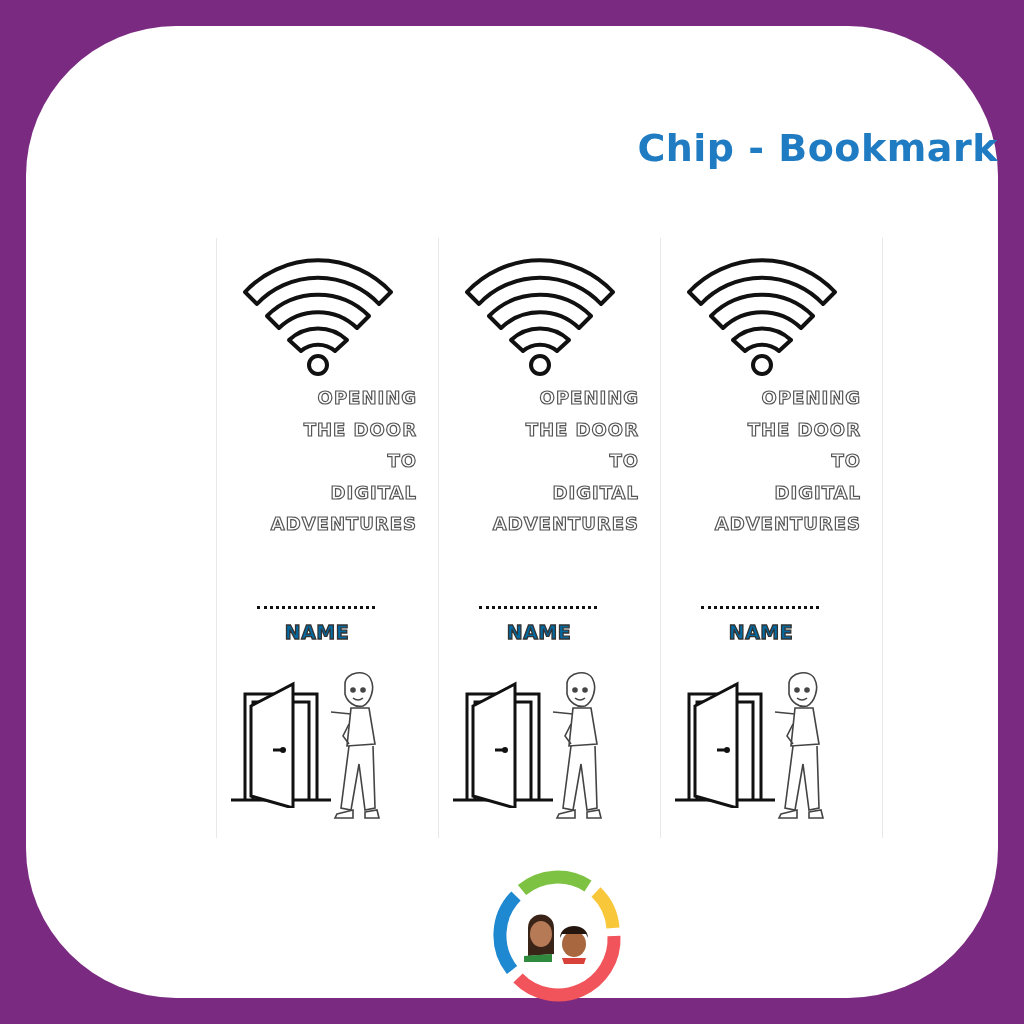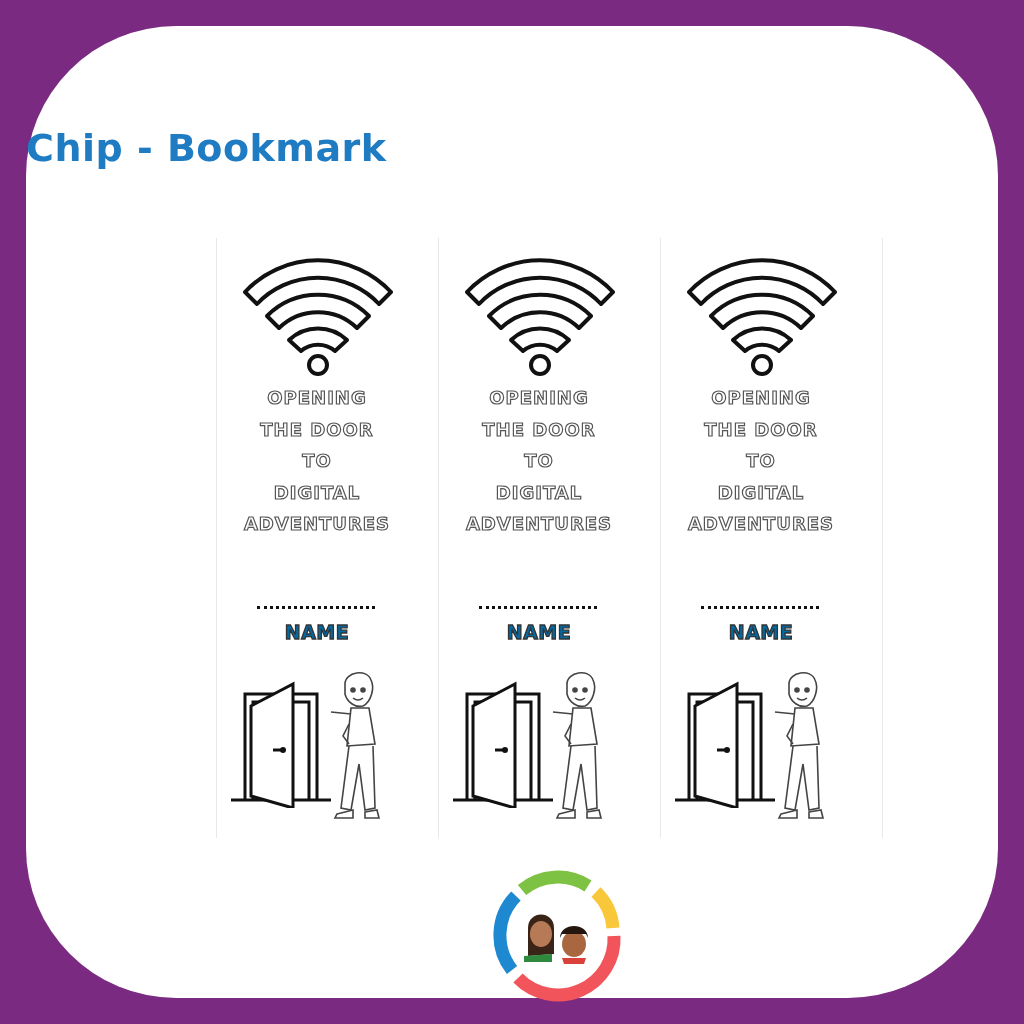--- a/index.html
+++ b/index.html
@@ -1,23 +1,23 @@
 <!DOCTYPE html>
 <html><head>
 <meta charset="utf-8">
 <style>
   html,body{margin:0;padding:0;}
   body{width:1024px;height:1024px;background:#7B2A82;position:relative;overflow:hidden;font-family:"DejaVu Sans",sans-serif;}
   .card{position:absolute;left:26px;top:26px;width:972px;height:972px;background:#fff;border-radius:150px;}
-  .title{position:absolute;left:0;right:0;top:100px;text-align:left;color:#1F7BC2;font-family:"DejaVu Sans",sans-serif;font-weight:bold;font-size:38px;letter-spacing:0.5px;}
+  .title{position:absolute;left:0;right:0;top:100px;text-align:right;color:#1F7BC2;font-family:"DejaVu Sans",sans-serif;font-weight:bold;font-size:38px;letter-spacing:0.5px;}
   .sheet{position:absolute;left:190px;top:212px;width:666px;height:600px;}
   .bm{position:absolute;top:0;width:221px;height:600px;border-left:1px solid #e8e8e8;}
   .bm.last{border-right:1px solid #e8e8e8;}
   .wifi{position:absolute;left:24px;top:18px;width:154px;height:122px;}
-  .slogan{position:absolute;left:0;width:200px;top:144px;text-align:center;}
+  .slogan{position:absolute;left:0;width:200px;top:144px;text-align:right;}
   .line{font-family:"DejaVu Sans",sans-serif;font-weight:bold;font-size:18px;line-height:31.5px;color:#fff;letter-spacing:1px;
     -webkit-text-stroke:1.2px #555;}
   .dots{position:absolute;left:40px;top:368px;width:118px;border-top:3px dotted #111;}
   .name{position:absolute;left:0;width:200px;top:383px;text-align:center;font-weight:bold;font-size:19px;color:#0369a1;-webkit-text-stroke:1.3px #333;letter-spacing:0.5px;}
   .door{position:absolute;left:14px;top:440px;width:110px;height:130px;}
   .kid{position:absolute;left:110px;top:430px;width:64px;height:160px;}
   .logo{position:absolute;left:462px;top:840px;width:138px;height:138px;}
 </style>
 </head>
 <body>

